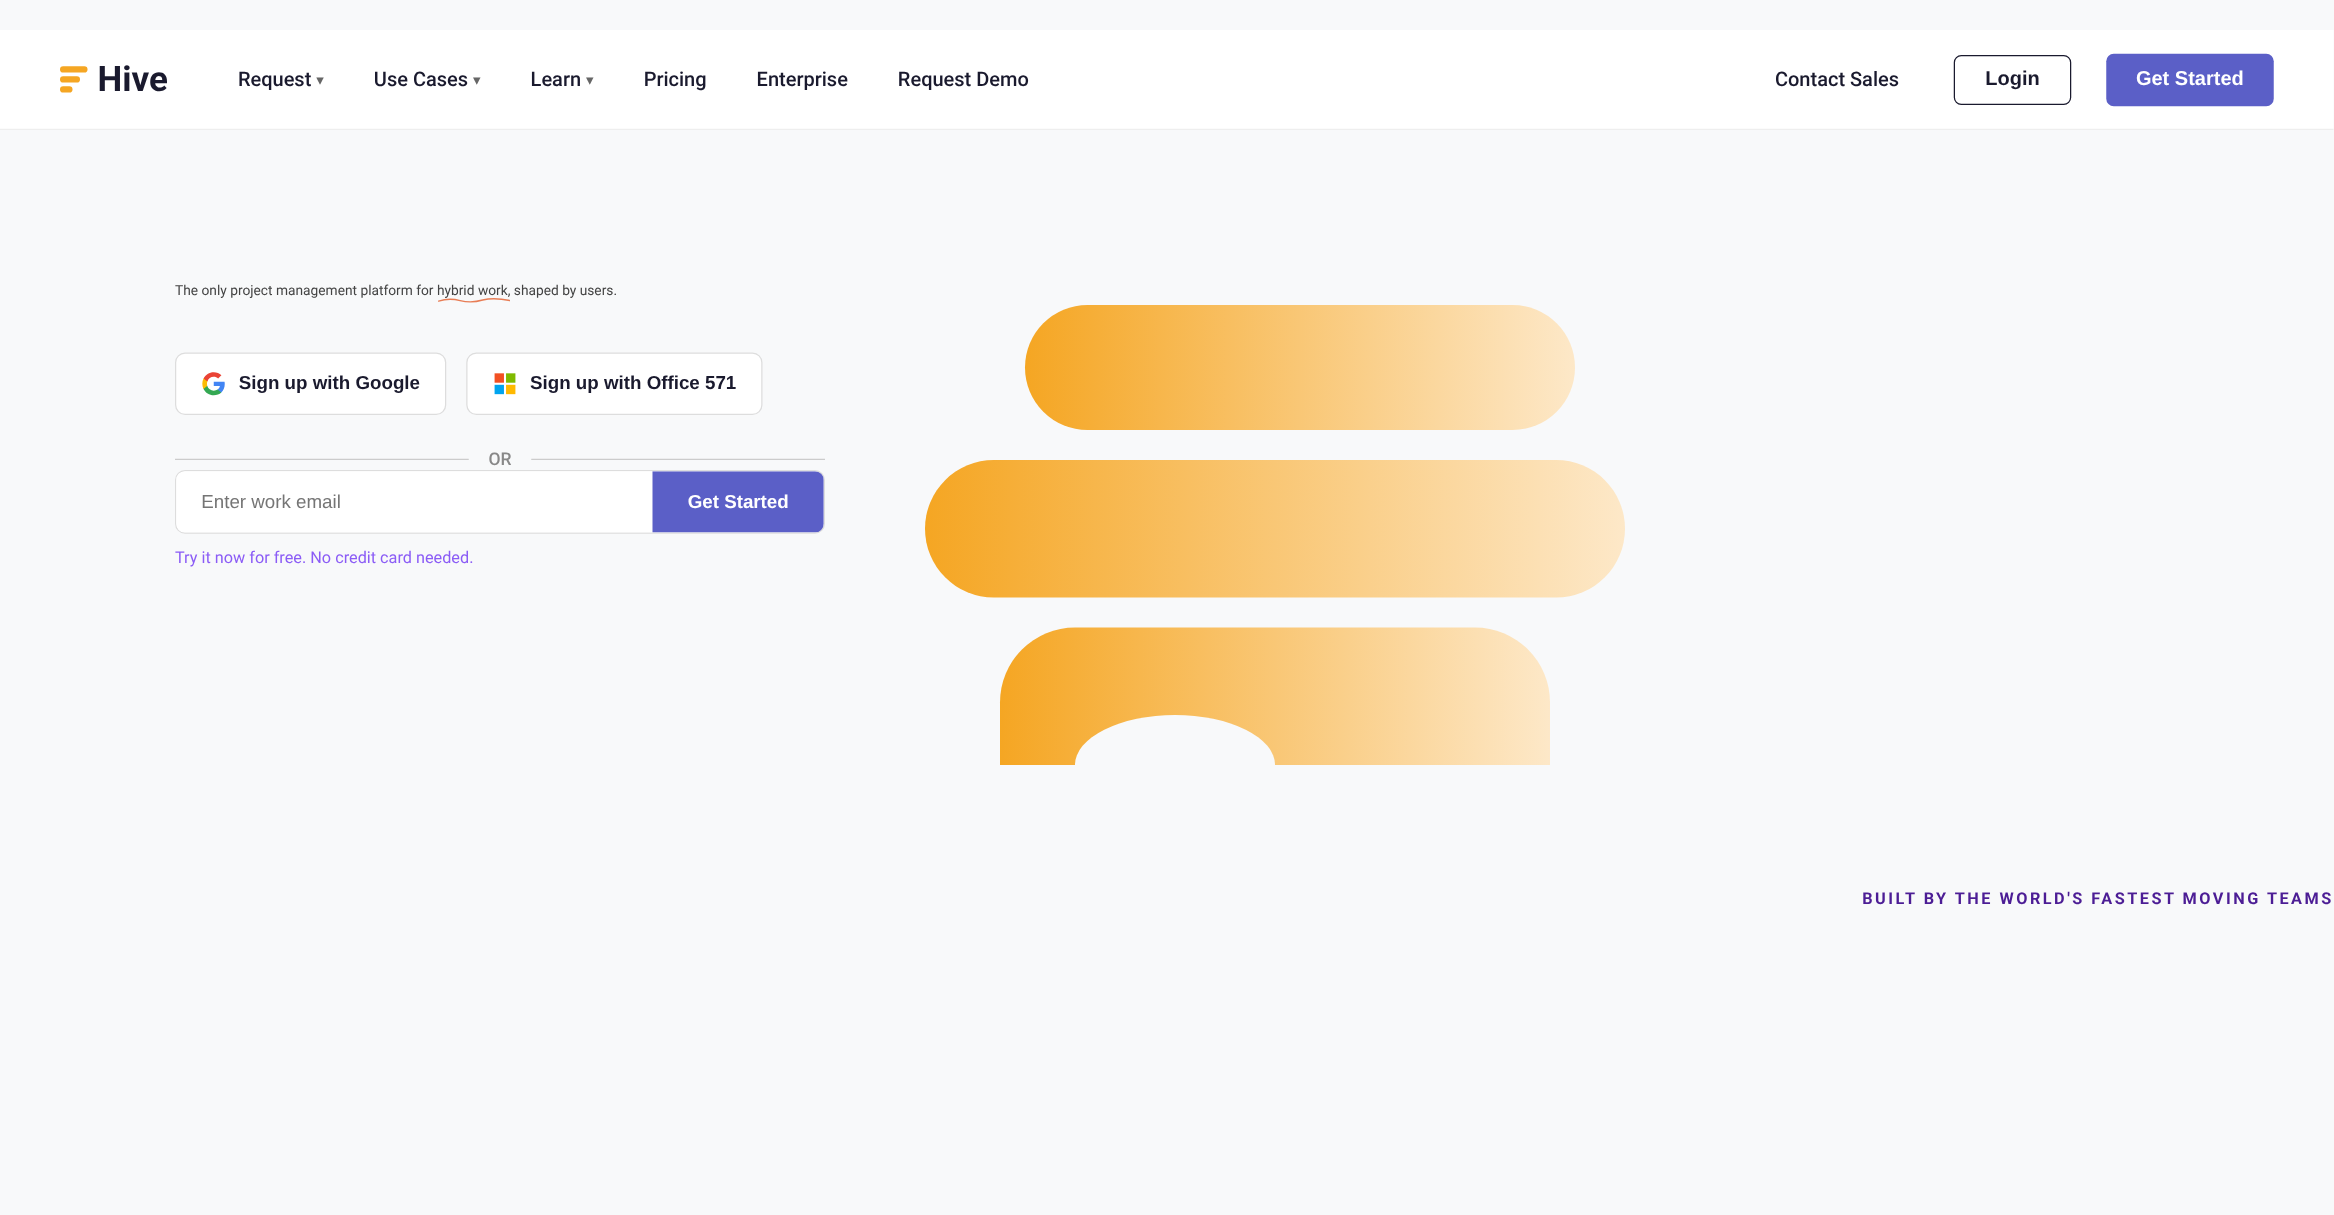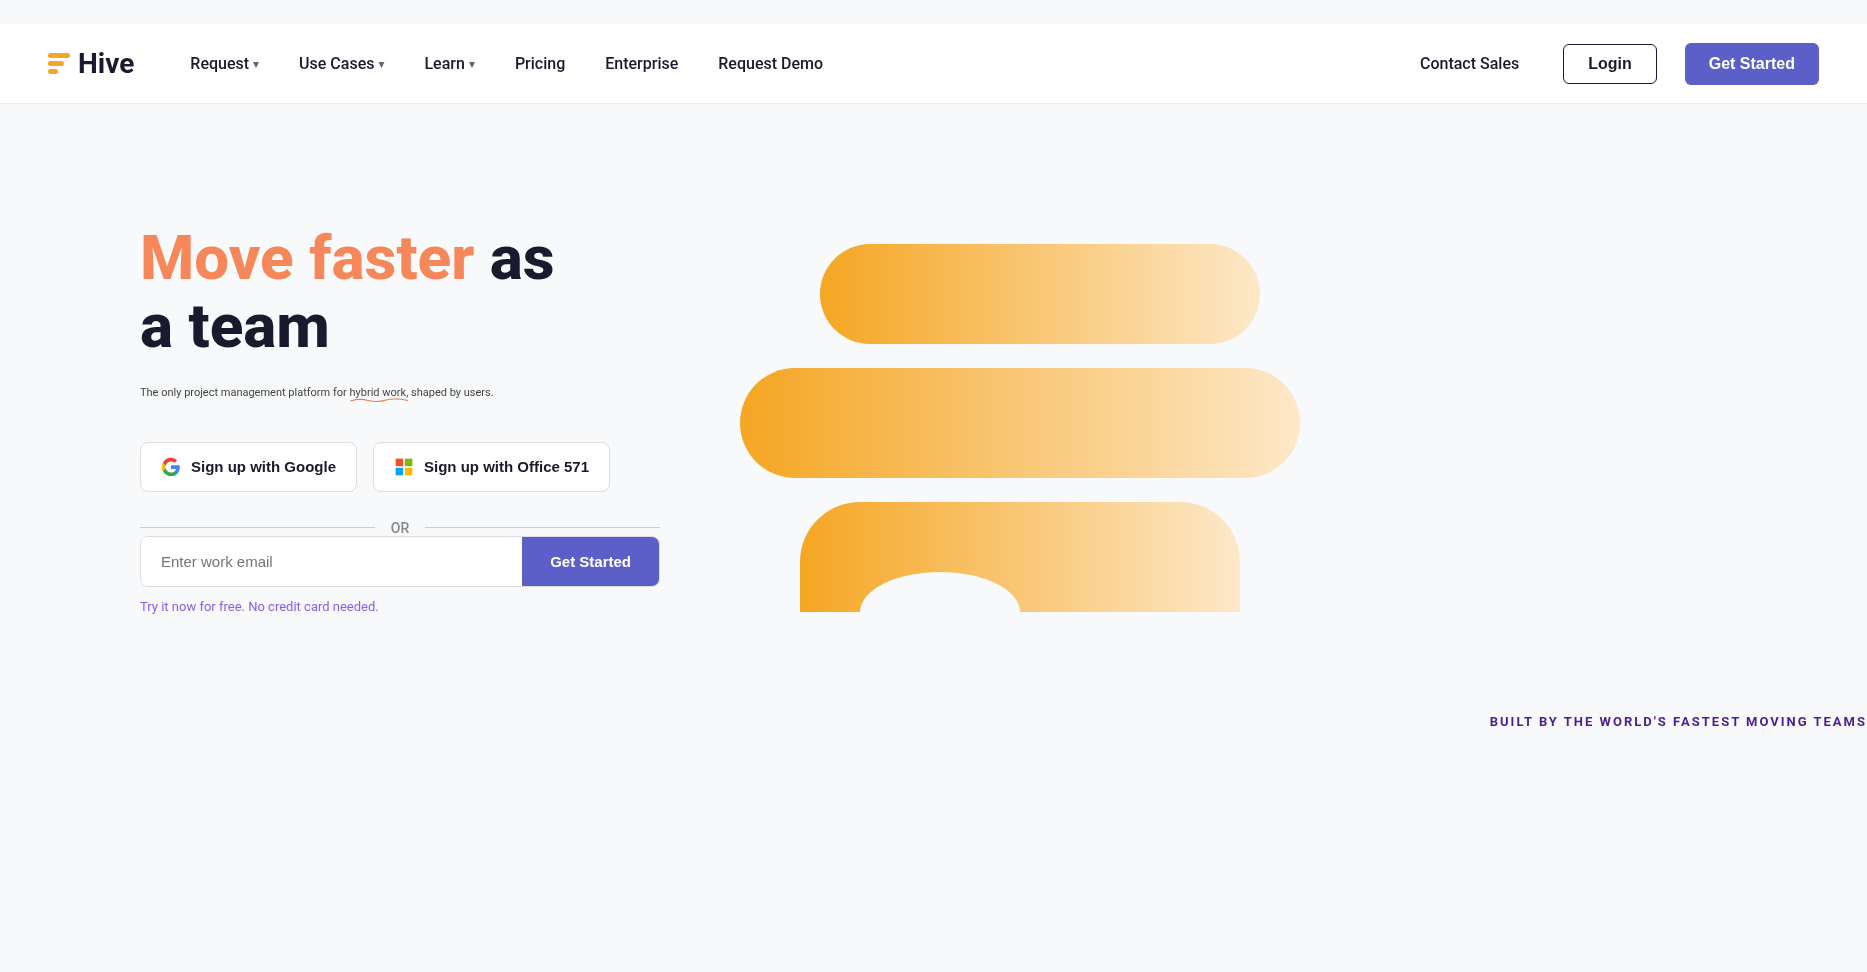--- a/index.html
+++ b/index.html
@@ -315,24 +315,20 @@
   <div class="nav-actions">
     <a class="contact-sales">Contact Sales</a>
     <button class="login-btn">Login</button>
     <button class="get-started-nav-btn">Get Started</button>
   </div>
 </nav>
 
 <main>
 
   <div class="left-content">
-    <h1 class="hero-title">
-      <span class="hero-title-orange">Move faster</span>
-      <span class="hero-title-dark"> <span>as</span><br><span>a team</span></span>
-    </h1>
     <p class="hero-subtitle">
       The only project management platform for <span class="hybrid-work">hybrid work,
         <svg class="hybrid-underline" viewBox="0 0 130 12" width="130" height="12">
           <path d="M2 8 Q20 2, 40 7 Q60 12, 80 6 Q100 1, 128 7" stroke="#e87d55" stroke-width="2.5" fill="none" stroke-linecap="round"></path>
         </svg>
       </span> shaped by users.
     </p>
 
     <div class="signup-buttons">
       <button class="signup-btn">

